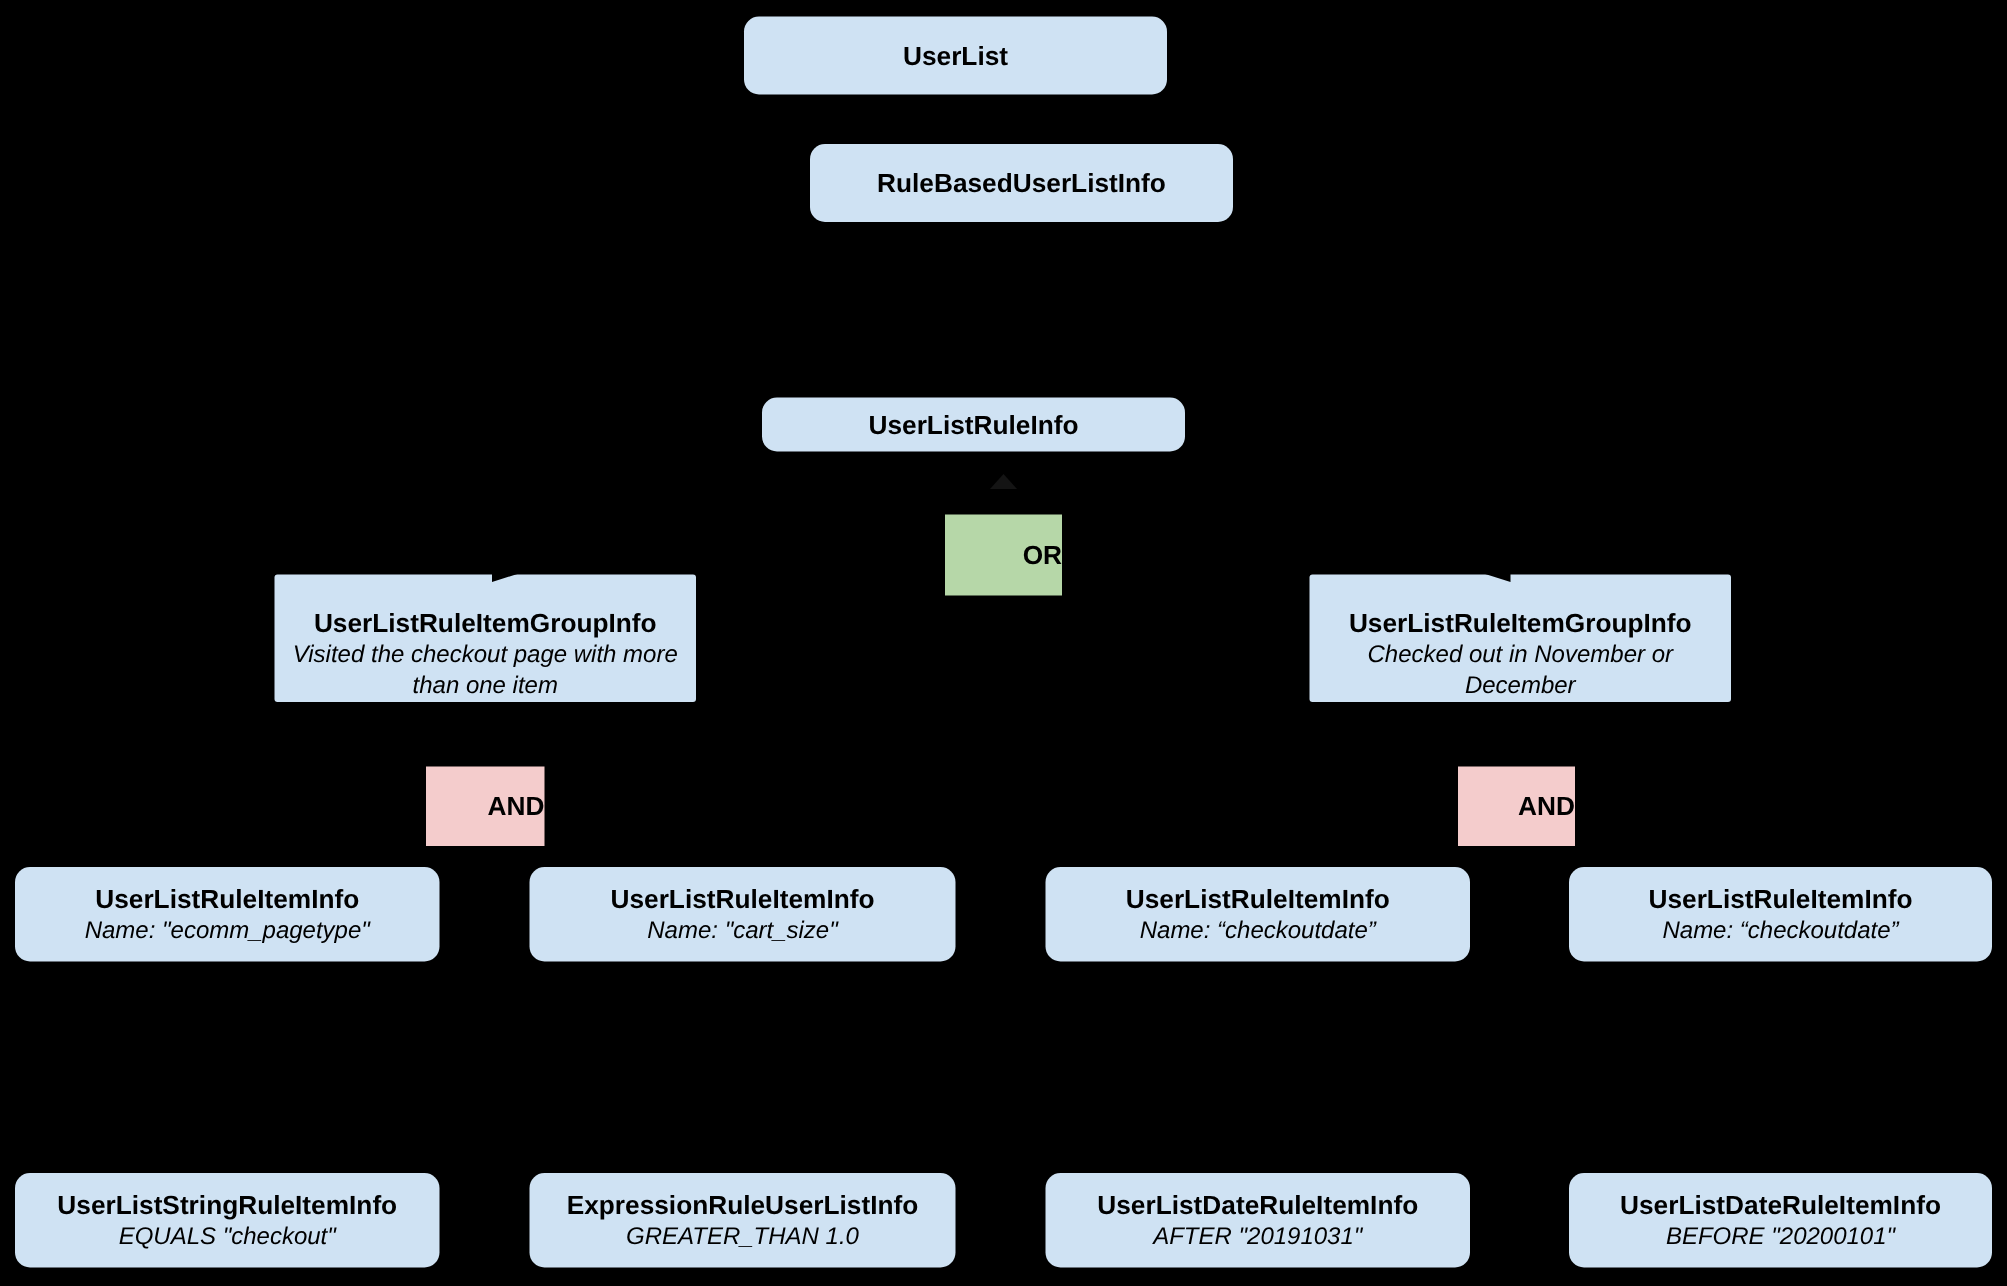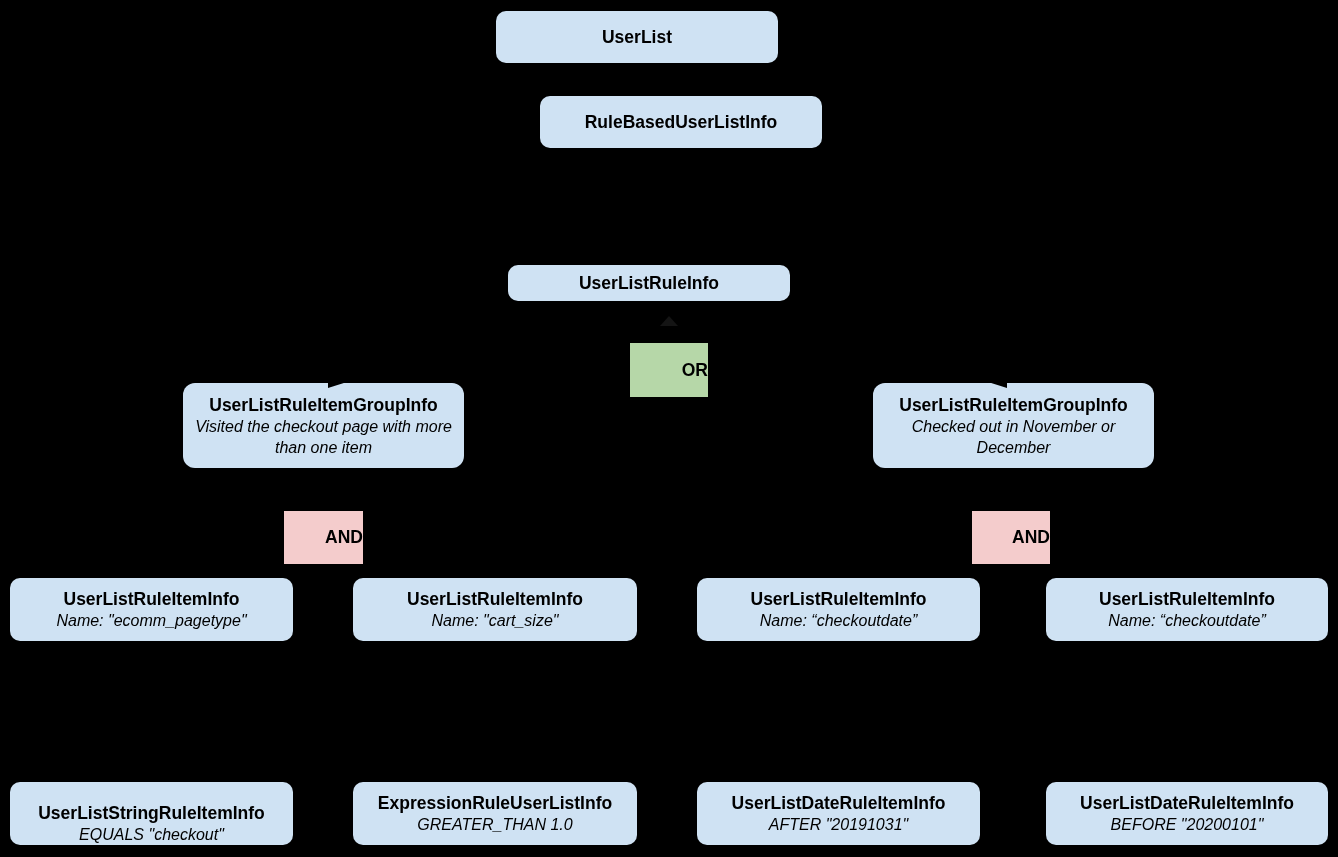--- a/index.html
+++ b/index.html
@@ -34,21 +34,21 @@
     font-weight:bold;
     font-size:17.5px;
     line-height:22px;
     white-space:nowrap;
   }
   .node .subtitle{
     font-style:italic;
     font-size:16px;
     line-height:21px;
   }
-  .group{border-radius:12px;}
+  .group{border-radius:2px;justify-content:flex-end;}
   .group .subtitle{max-width:268px;}
   .op{
     position:absolute;
     background:var(--and_fill);
     color:var(--text);
     display:flex;
     align-items:center;
     justify-content:flex-end;
     font-weight:bold;
     font-size:17.5px;
@@ -113,21 +113,21 @@
   <div class="node" style="left:697px;top:578px;width:283px;height:63px;">
     <div class="title">UserListRuleItemInfo</div>
     <div class="subtitle">Name: “checkoutdate”</div>
   </div>
 
   <div class="node" style="left:1046px;top:578px;width:282px;height:63px;">
     <div class="title">UserListRuleItemInfo</div>
     <div class="subtitle">Name: “checkoutdate”</div>
   </div>
 
-  <div class="node" style="left:10px;top:782px;width:283px;height:63px;justify-content:flex-end;">
+  <div class="node" style="left:10px;top:782px;width:283px;height:63px;">
     <div class="title">UserListStringRuleItemInfo</div>
     <div class="subtitle">EQUALS "checkout"</div>
   </div>
 
   <div class="node" style="left:353px;top:782px;width:284px;height:63px;">
     <div class="title">ExpressionRuleUserListInfo</div>
     <div class="subtitle">GREATER_THAN 1.0</div>
   </div>
 
   <div class="node" style="left:697px;top:782px;width:283px;height:63px;">

